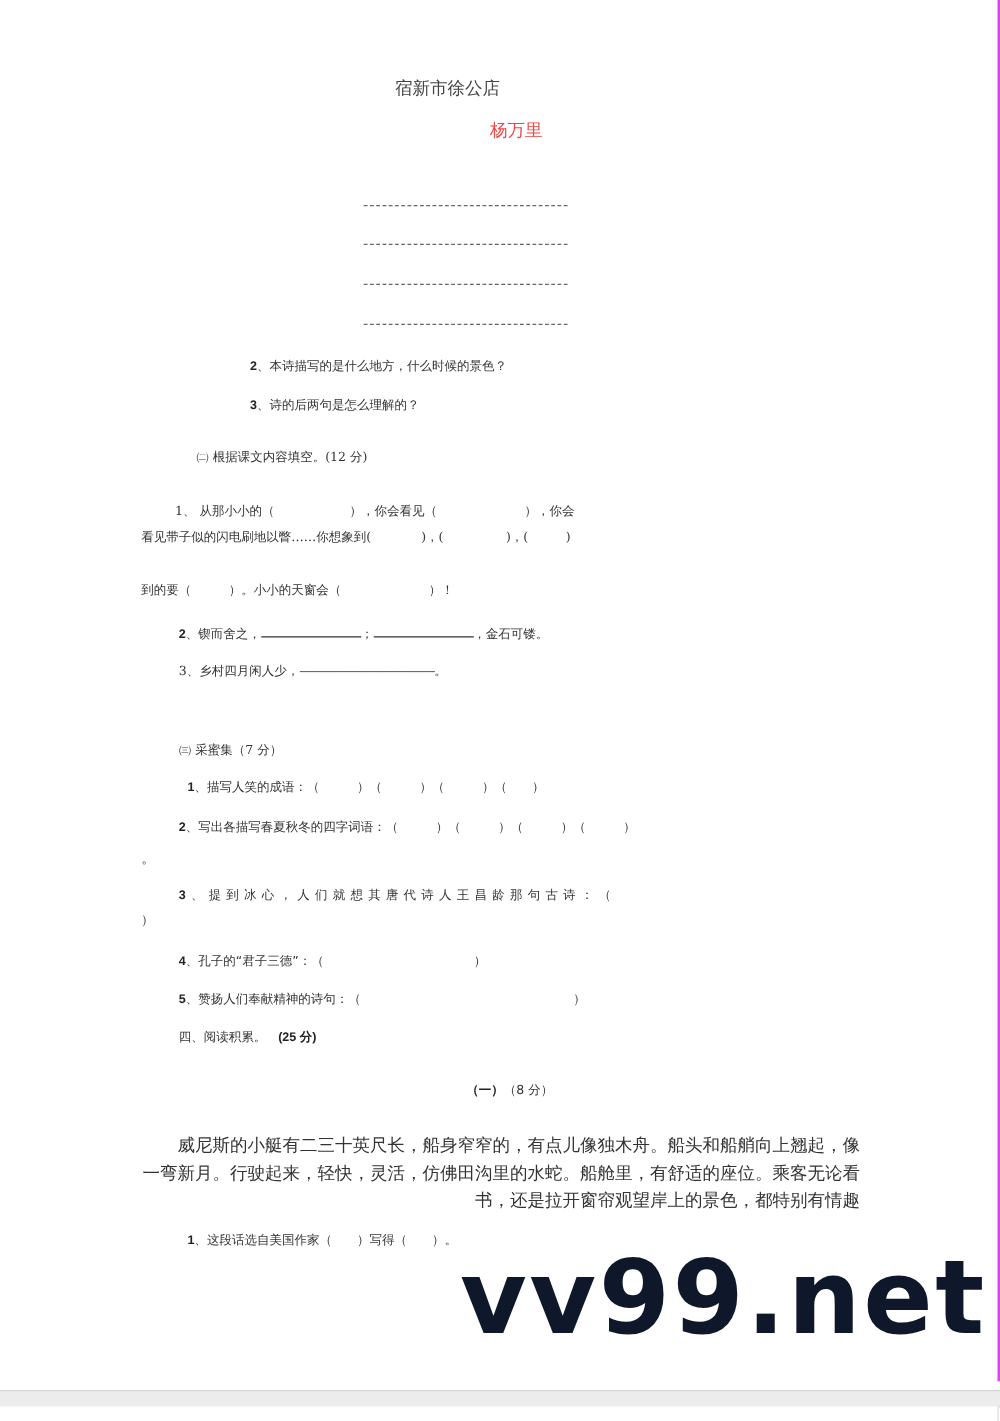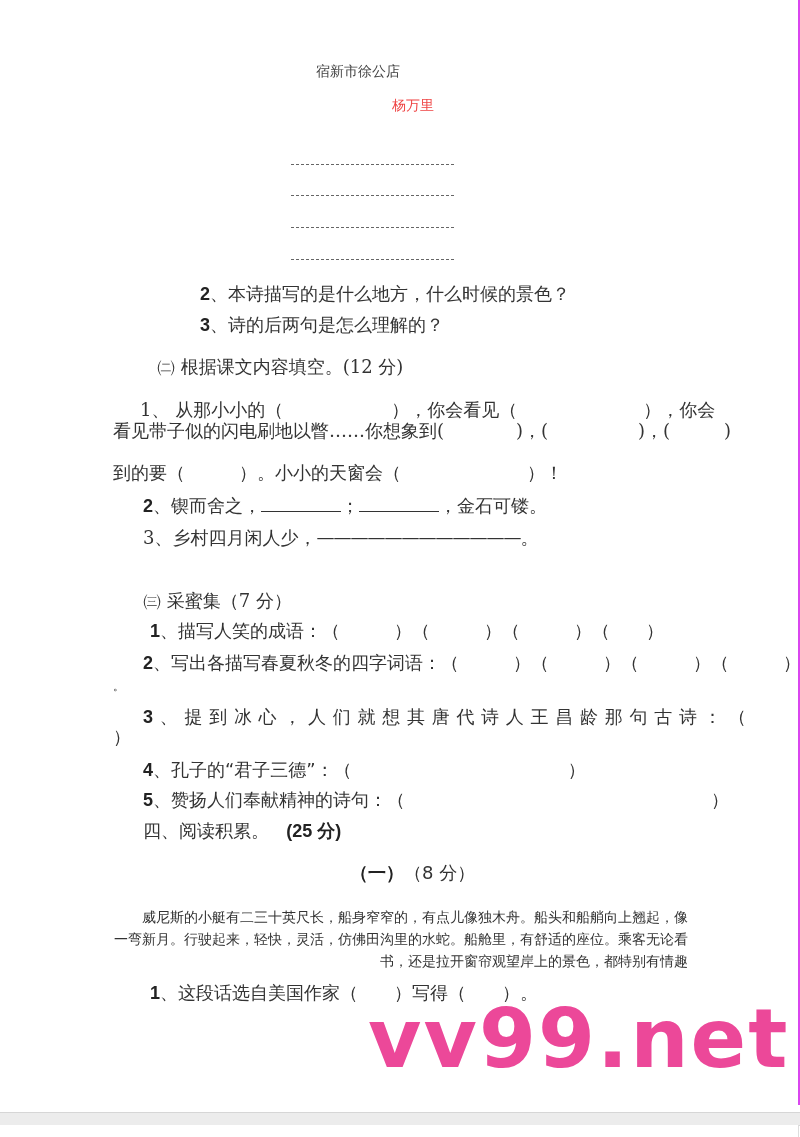--- a/index.html
+++ b/index.html
@@ -1,28 +1,28 @@
 <!DOCTYPE html>
 <html><head>
   <meta charset="utf-8">
   <style>
     html, body { margin: 0; padding: 0; background: #ffffff; }
     body { width: 800px; height: 1137px; position: relative; overflow: hidden;
       font-family: "DejaVu Serif", "Liberation Serif", serif; color: #333; }
     .page { position: absolute; left: 0; top: 0; width: 798px; height: 1105px; background: #fff;
       border-right: 4px solid #d946ef; }
-    .abs { position: absolute; white-space: nowrap; font-size: 18px; line-height: 18px; }
+    .abs { position: absolute; white-space: nowrap; font-size: 10px; line-height: 18px; }
     .sans { font-family: "DejaVu Sans", "Liberation Sans", sans-serif; }
     .num { font-family: "Liberation Sans", "DejaVu Sans", sans-serif; font-weight: bold; color: #222; }
     .dashline { position: absolute; left: 291px; width: 163px; height: 0; border-top: 1px dashed #666; }
     .uline { display: inline-block; width: 80px; border-bottom: 1px solid #333; height: 12px; vertical-align: baseline; }
     .emdash { letter-spacing: -1px; }
     .para { position: absolute; left: 113px; width: 575px; font-size: 14px; line-height: 22px; white-space: normal; }
     .watermark { position: absolute; left: 368px; top: 998px; font-family: "DejaVu Sans", "Liberation Sans", sans-serif;
-      font-weight: bold; font-size: 82px; color: #ec4899; letter-spacing: 2px; line-height: 82px; }
+      font-weight: bold; font-size: 82px; color: #0f172a; letter-spacing: 2px; line-height: 82px; }
     .gapbar { position: absolute; left: 0; top: 1112px; width: 800px; height: 12px; background: #ececec;
       border-top: 1px solid #d6d6d6; border-bottom: 1px solid #d6d6d6; }
     .page2 { position: absolute; left: 0; top: 1125px; width: 798px; height: 12px; background: #fff; border-right: 1px solid #ddd; }
   </style>
 </head>
 <body>
 
 <div class="page">
 
   <div class="abs sans" style="left:316px; top:62px; font-size:14px; color:#444;">宿新市徐公店</div>
@@ -76,21 +76,21 @@
   </div>
 
   <div class="abs sans" style="left:143px; top:791px;">
     <span class="num">5</span><span>、赞扬人们奉献精神的诗句：（　　　　　　　　　　　　　　　　　）</span>
   </div>
 
   <div class="abs sans" style="left:143px; top:822px;">
     <span>四、阅读积累。</span>&nbsp;&nbsp;&nbsp;<span class="num" style="font-weight:bold;">(25 分)</span>
   </div>
 
-  <div class="abs sans" style="left:350px; top:864px;text-align:center;">
+  <div class="abs sans" style="left:373px; top:864px;text-align:center;">
     <span style="font-weight:bold; color:#222;">（一）</span><span>（8 分）</span>
   </div>
 
   <div class="para" style="top:906px; text-indent:28px;text-align:right;">威尼斯的小艇有二三十英尺长，船身窄窄的，有点儿像独木舟。船头和船艄向上翘起，像一弯新月。行驶起来，轻快，灵活，仿佛田沟里的水蛇。船舱里，有舒适的座位。乘客无论看书，还是拉开窗帘观望岸上的景色，都特别有情趣</div>
 
   <div class="abs sans" style="left:150px; top:984px;">
     <span class="num">1</span><span>、这段话选自美国作家（　　）写得（　　）。</span>
   </div>
 
   <div class="watermark">vv99.net</div>

